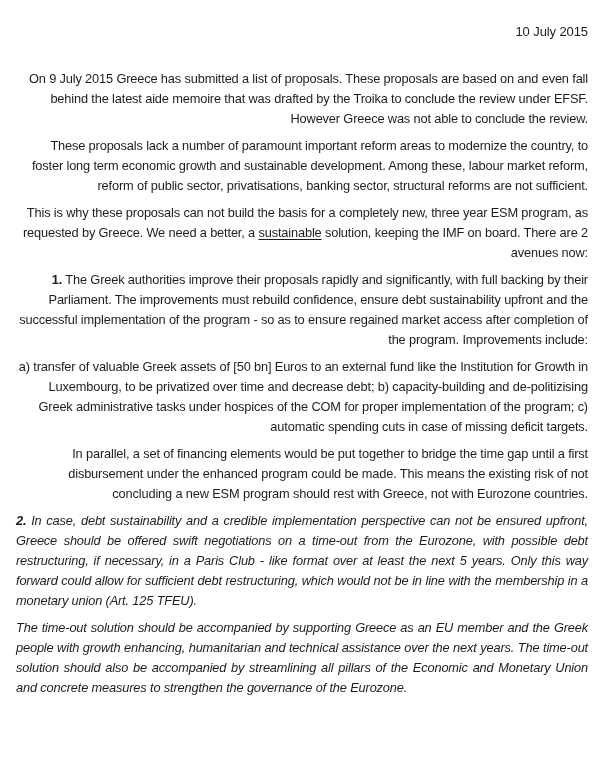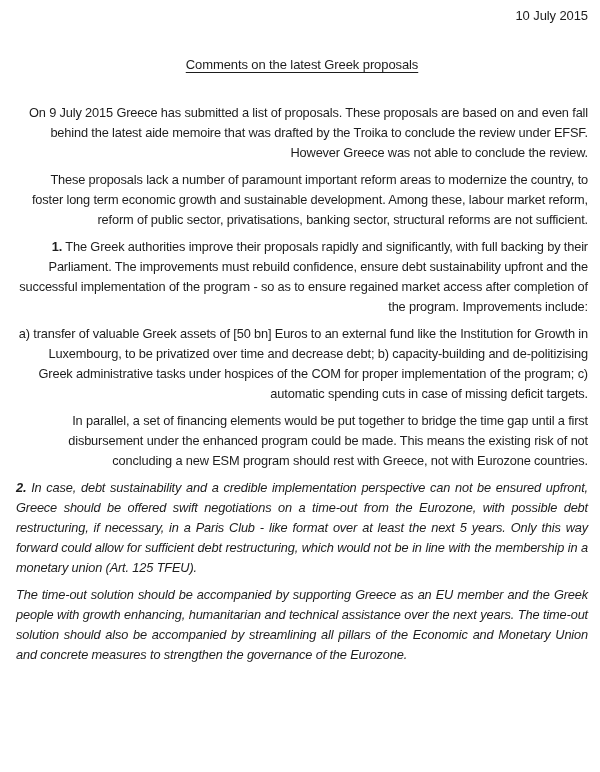--- a/index.html
+++ b/index.html
@@ -9,20 +9,21 @@
     overflow: hidden;
     background: #ffffff;
     font-family: "Liberation Sans", "DejaVu Sans", sans-serif;
     color: #1d1d1d;
   }
   .page {
     box-sizing: border-box;
     width: 600px;
     height: 728px;
     padding: 8px 12px 0 16px;
+    margin-top: 16px;
   }
   .date-line {
     text-align: right;
     font-size: 13px;
     line-height: 15px;
     letter-spacing: -0.1px;
   }
   .title-line {
     text-align: center;
     margin-top: 34px;
@@ -48,26 +49,24 @@
   p.para.justify { text-align: justify; font-style: italic; }
   span.seg-bold { font-weight: bold; }
   span.seg-underline { text-decoration: underline; text-underline-offset: 2px; }
 </style>
 </head>
 <body style="background: rgb(255, 255, 255); color: rgb(29, 29, 29);">
 
 <div class="page">
   <div class="date-line">10 July 2015</div>
 
-  <div class="title-line">
-    <span class="title-text">Comments on the latest Greek proposals</span>
-  </div>
 
   <div class="doc-body">
       <p class="para"><span>On 9 July 2015 Greece has submitted a list of proposals. These proposals are based on and even fall behind the latest aide memoire that was drafted by the Troika to conclude the review under EFSF. However Greece was not able to conclude the review.</span></p>
       <p class="para"><span>These proposals lack a number of paramount important reform areas to modernize the country, to foster long term economic growth and sustainable development. Among these, labour market reform, reform of public sector, privatisations, banking sector, structural reforms are not sufficient.</span></p>
+      <p class="para"><span>This is why these proposals can not build the basis for a completely new, three year ESM program, as requested by Greece. We need a better, a </span><span class="seg-underline">sustainable</span><span> solution, keeping the IMF on board. There are 2 avenues now:</span></p>
       <p class="para"><span class="seg-bold">1.</span><span> The Greek authorities improve their proposals rapidly and significantly, with full backing by their Parliament. The improvements must rebuild confidence, ensure debt sustainability upfront and the successful implementation of the program - so as to ensure regained market access after completion of the program. Improvements include:</span></p>
       <p class="para"><span>a) transfer of valuable Greek assets of [50 bn] Euros to an external fund like the Institution for Growth in Luxembourg, to be privatized over time and decrease debt; b) capacity-building and de-politizising Greek administrative tasks under hospices of the COM for proper implementation of the program; c) automatic spending cuts in case of missing deficit targets.</span></p>
       <p class="para"><span>In parallel, a set of financing elements would be put together to bridge the time gap until a first disbursement under the enhanced program could be made. This means the existing risk of not concluding a new ESM program should rest with Greece, not with Eurozone countries.</span></p>
       <p class="para justify"><span class="seg-bold">2.</span><span> In case, debt sustainability and a credible implementation perspective can not be ensured upfront, Greece should be offered swift negotiations on a time-out from the Eurozone, with possible debt restructuring, if necessary, in a Paris Club - like format over at least the next 5 years. Only this way forward could allow for sufficient debt restructuring, which would not be in line with the membership in a monetary union (Art. 125 TFEU).</span></p>
       <p class="para justify"><span>The time-out solution should be accompanied by supporting Greece as an EU member and the Greek people with growth enhancing, humanitarian and technical assistance over the next years. The time-out solution should also be accompanied by streamlining all pillars of the Economic and Monetary Union and concrete measures to strengthen the governance of the Eurozone.</span></p>
     </div>
 </div>
 
 </body></html>

